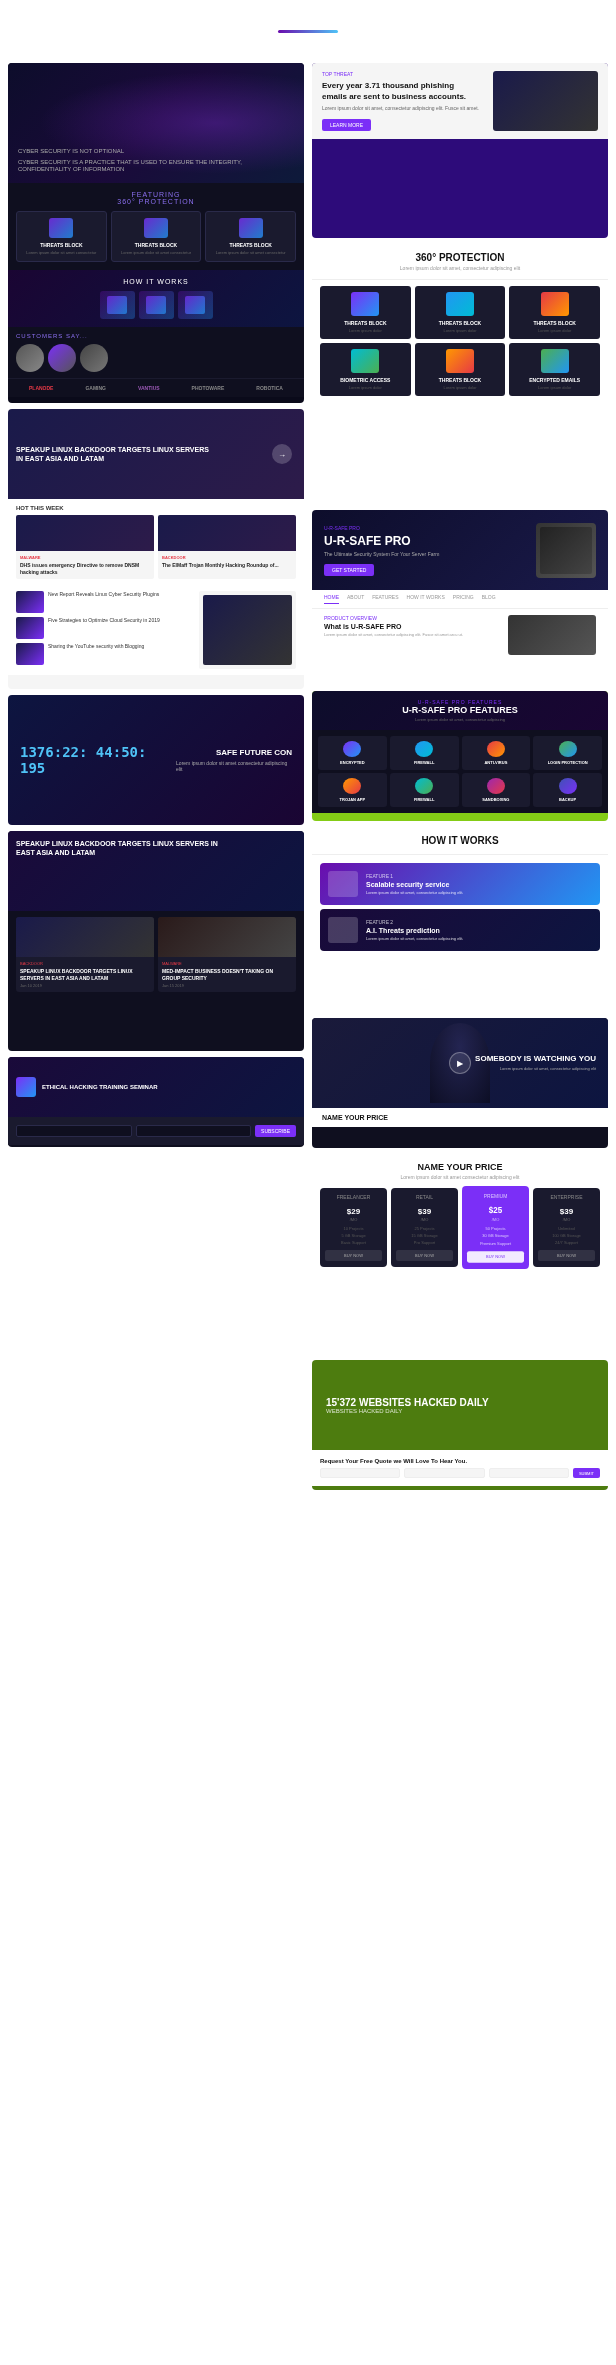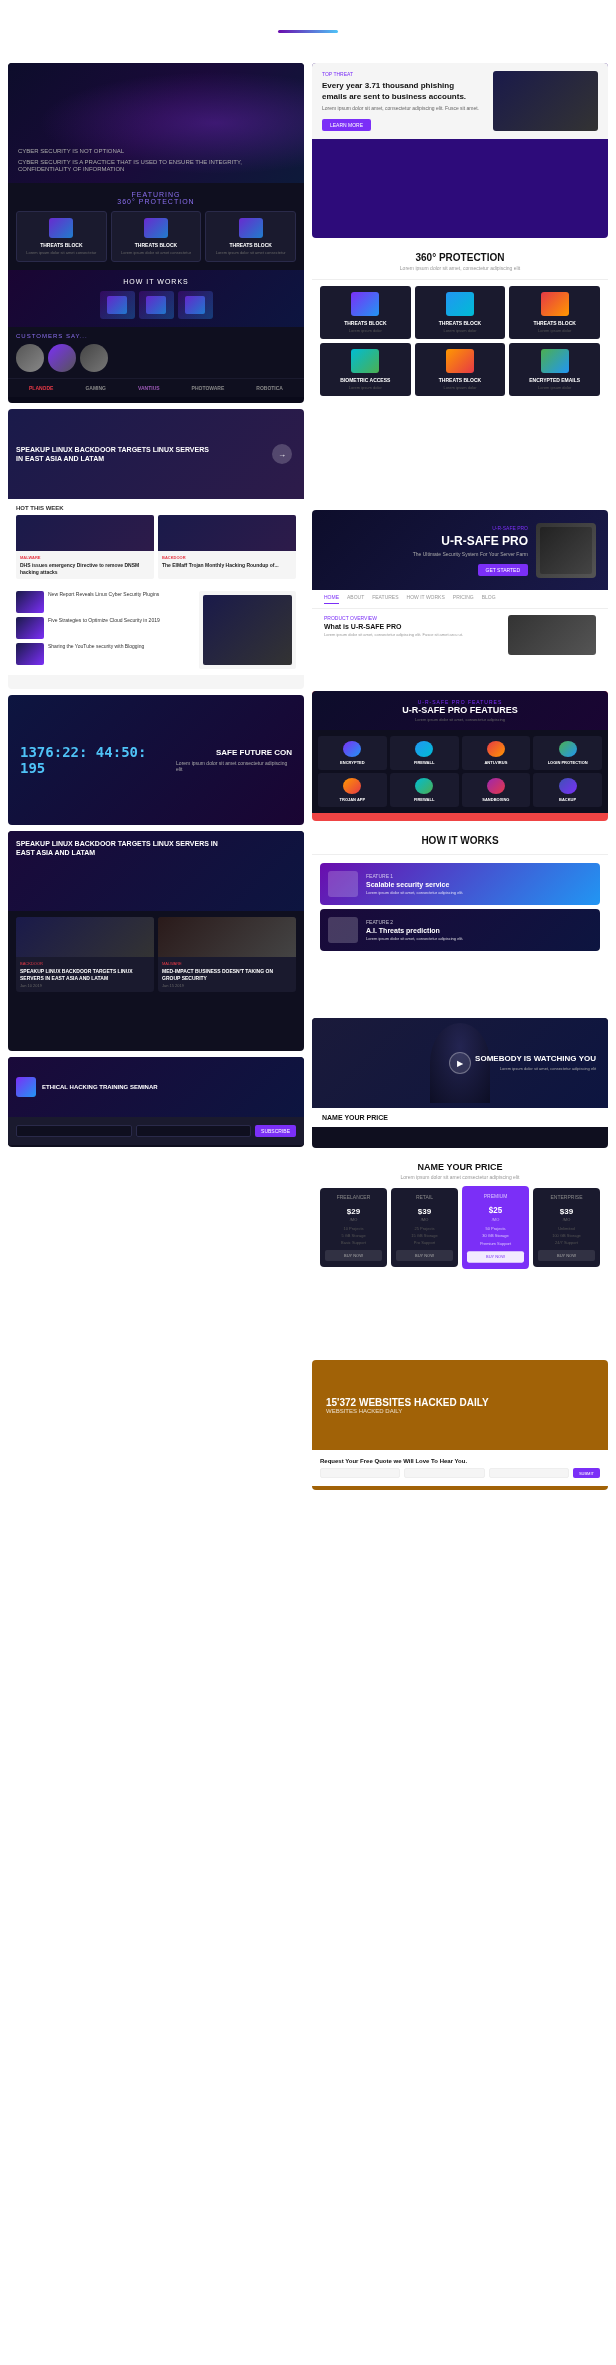--- a/index.html
+++ b/index.html
@@ -653,21 +653,20 @@
     .ursafe-header {
       background: linear-gradient(135deg, #0d0d2b, #1a1a4a);
       padding: 10px 12px;
       height: 80px;
       display: flex;
       align-items: center;
       gap: 8px;
     }
     .ursafe-text {
       flex: 1;
-      text-align: right;
     }
     .ursafe-label {
       color: #7b2ff7;
       font-size: 5px;
       text-transform: uppercase;
       margin-bottom: 3px;
     }
     .ursafe-title {
       color: #fff;
       font-size: 12px;
@@ -750,21 +749,21 @@
     }
     .ursafe-what-img {
       flex: 1;
       height: 40px;
       background: linear-gradient(135deg, #333, #555);
       border-radius: 3px;
     }
 
     
     .tmpl-features-dark {
-      background: #ef4444;
+      background: #84cc16;
       height: 130px;
     }
     .features-header {
       background: linear-gradient(135deg, #0d0d2b, #1a0533);
       padding: 8px;
       text-align: center;
     }
     .features-label {
       color: #7b2ff7;
       font-size: 5px;
@@ -1011,21 +1010,21 @@
       padding: 3px 5px;
       border-radius: 2px;
     }
     .price-card.featured .price-btn {
       background: rgba(255,255,255,0.9);
       color: #7b2ff7;
     }
 
     
     .tmpl-stats {
-      background: #a16207;
+      background: #4d7c0f;
       height: 130px;
     }
     .stats-content {
       height: 90px;
       display: flex;
       align-items: center;
       justify-content: space-between;
       padding: 10px 14px;
     }
     .stats-number {

